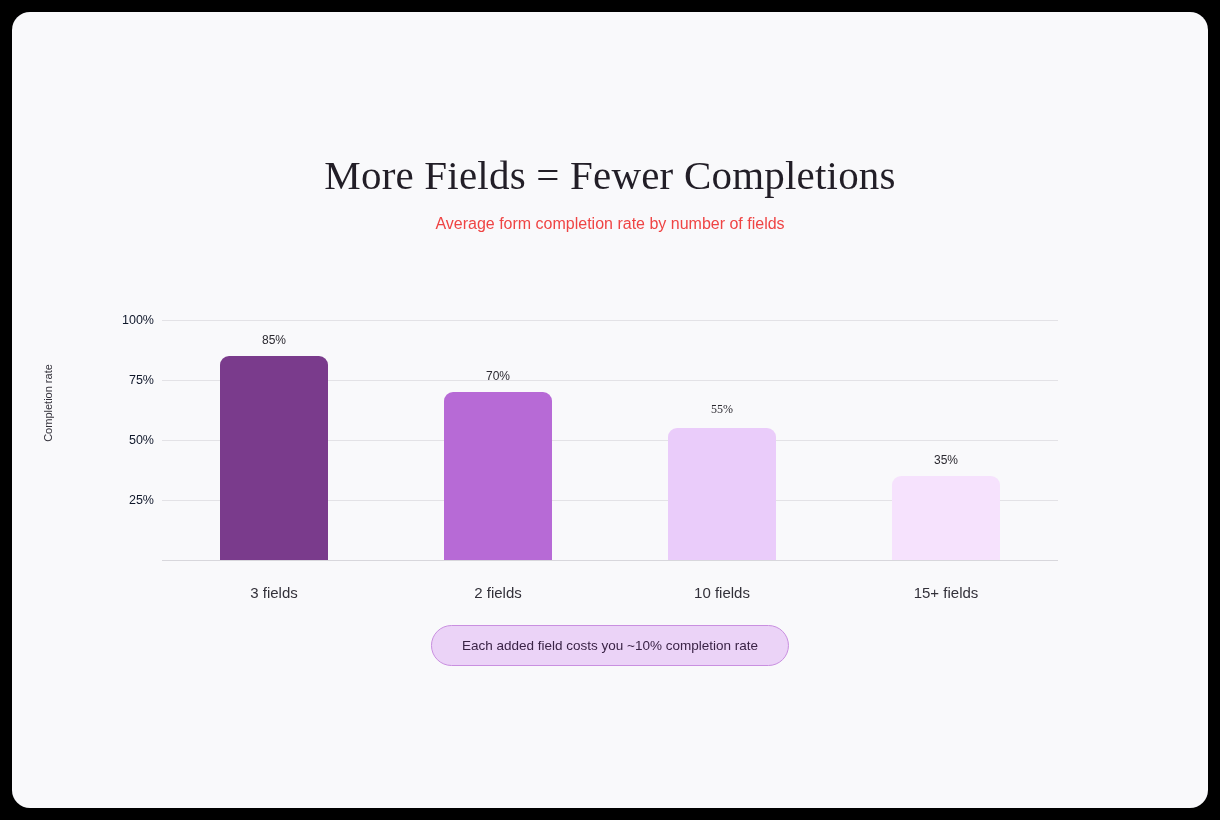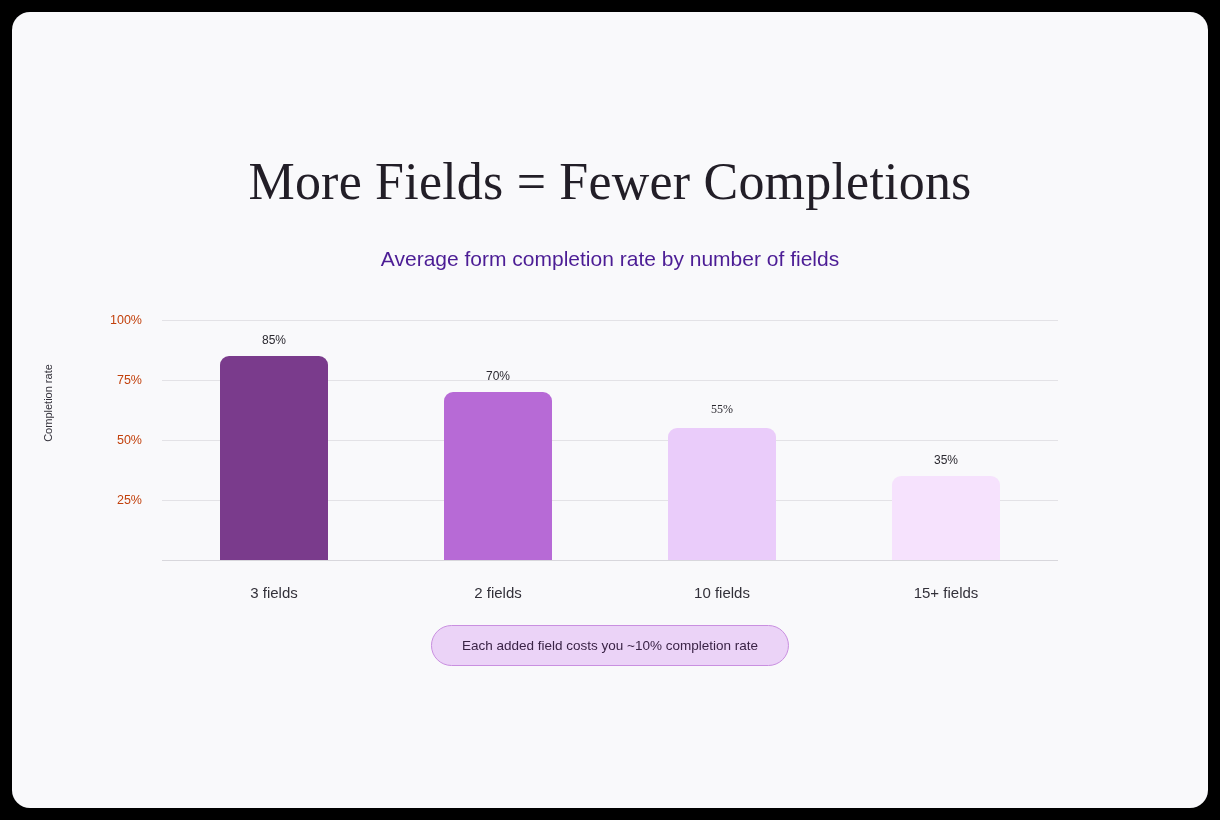--- a/index.html
+++ b/index.html
@@ -26,32 +26,32 @@
   
   #heading {
     position: absolute;
     left: 0;
     top: 140px;
     width: 1196px;
     text-align: center;
   }
   #chart-title {
     font-family: "Liberation Serif", serif;
-    font-size: 52px;
+    font-size: 41px;
     font-weight: 400;
     letter-spacing: 0.2px;
     color: #221E27;
     line-height: 1.15;
   }
   #chart-subtitle {
-    margin-top: 35px;
+    margin-top: 16px;
     font-family: "Liberation Sans", sans-serif;
-    font-size: 21px;
+    font-size: 16px;
     font-weight: 400;
-    color: #4c1d95;
+    color: #ef4444;
   }
 
   
   #plot-wrap {
     position: absolute;
     left: 0;
     top: 0;
     width: 1196px;
     height: 796px;
   }
@@ -88,24 +88,24 @@
   .gridline.baseline { background: #D8D7DC; }
   #y-ticks {
     position: absolute;
     left: 60px;
     top: 308px;
     width: 82px;
     height: 240px;
   }
   #y-ticks .ytick-label {
     position: absolute;
-    right: 12px;
+    right: 0;
     transform: translateY(-50%);
     font-size: 12.5px;
-    color: #c2410c;
+    color: #0f172a;
     text-align: right;
     white-space: nowrap;
   }
 
   
   #bars {
     position: absolute;
     left: 150px;
     top: 308px;
     width: 896px;

